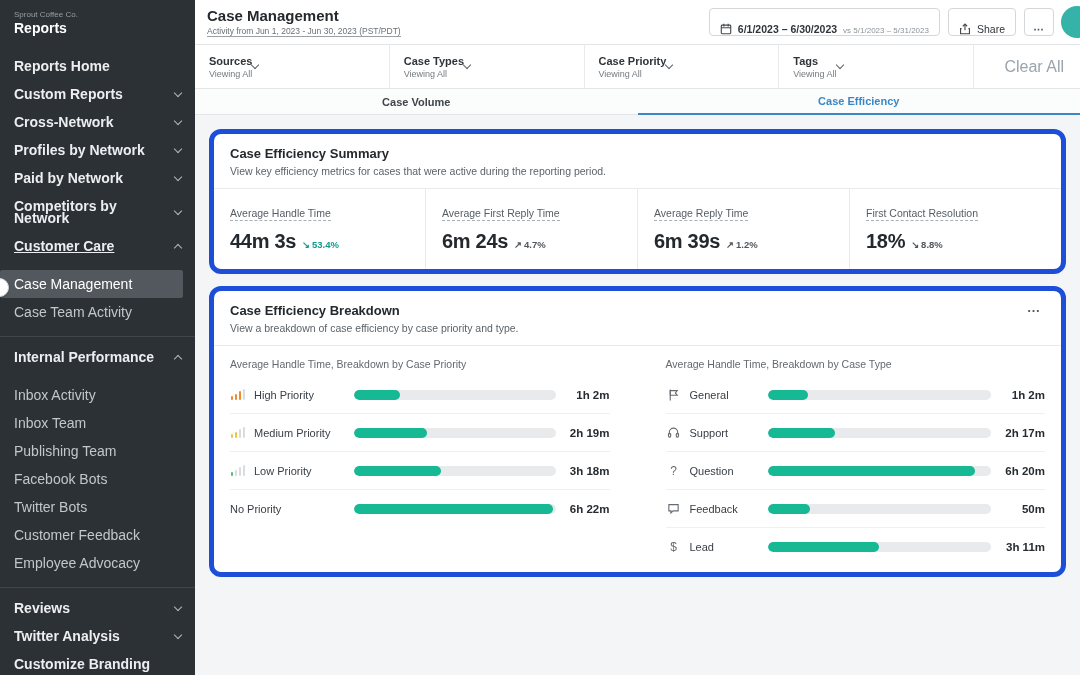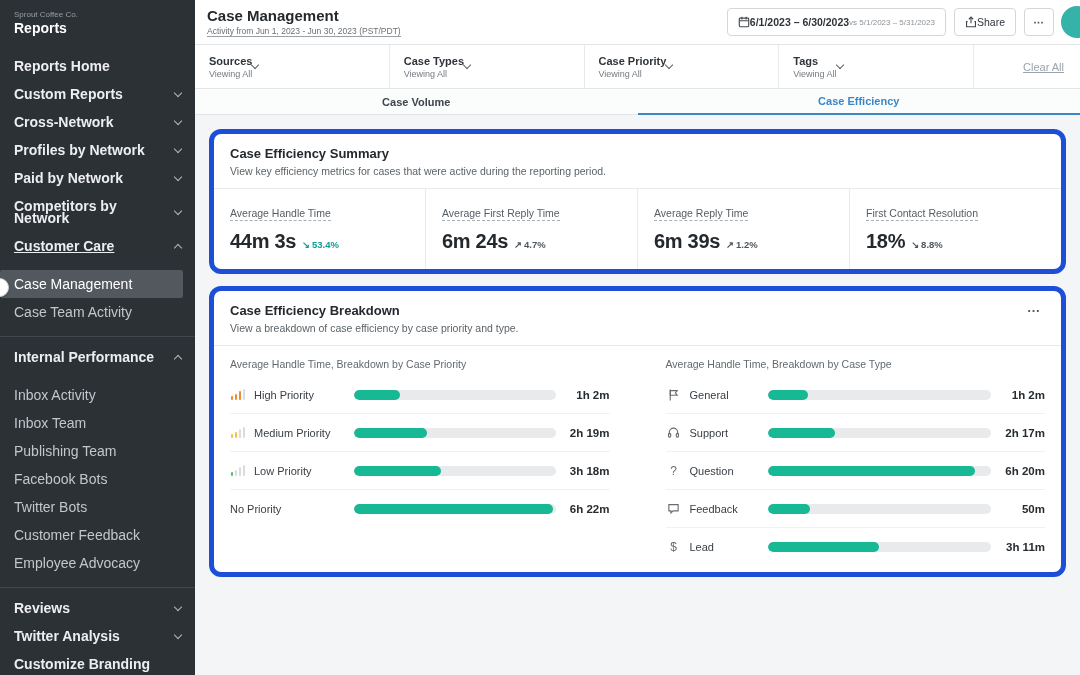--- a/index.html
+++ b/index.html
@@ -22,33 +22,33 @@
   .chev.up{transform:rotate(-135deg);margin-top:3px}
   .chev.dark{border-color:#5a6167}
 
   
   .main{flex:1;display:flex;flex-direction:column;min-width:0}
   .topbar{height:45px;background:#fff;border-bottom:1px solid #e3e5e7;display:flex;align-items:center;padding:0 26px 0 12px;gap:8px}
   .page-title{font-size:15px;font-weight:700;color:#24292e}
   .page-sub{font-size:8.5px;color:#697076;border-bottom:1px solid #9aa1a6;display:inline-block;margin-top:2px;width:fit-content}
   .title-block{display:flex;flex-direction:column}
   .top-actions{margin-left:auto;display:flex;align-items:center;gap:8px}
-  .btn{display:flex;align-items:center;gap:0;height:28px;padding:0 10px;border:1px solid #d3d7da;border-radius:4px;background:#fff;font-size:10.5px;cursor:pointer;color:#2e343a}
+  .btn{display:flex;align-items:flex-end;gap:6px;height:28px;padding:0 10px;border:1px solid #d3d7da;border-radius:4px;background:#fff;font-size:10.5px;cursor:pointer;color:#2e343a}
   .date-main{font-weight:700;font-size:10.5px}
   .date-cmp{font-size:8px;color:#8c9398}
   .btn-more{width:30px;justify-content:center;font-weight:700;letter-spacing:1px;color:#4c535a}
   .icon-svg{display:block}
 
   
   .filterbar{height:44px;background:#fff;border-bottom:1px solid #e3e5e7;display:flex}
   .filter{flex:1;border-right:1px solid #e8eaeb;padding:7px 14px;display:flex;align-items:center;cursor:pointer}
   .f-label{font-size:11px;font-weight:700;color:#2e343a}
   .f-value{font-size:9px;color:#747b80;margin-top:2px}
   .clear-cell{width:106px;display:flex;align-items:center;justify-content:flex-end;padding:0 16px}
-  .clear-link{font-size:11px;color:#9aa4ac;text-decoration:underline;cursor:pointer}
+  .clear-link{font-size:16px;color:#9aa4ac;cursor:pointer}
 
   
   .tabs{display:flex;height:26px;background:#fbfcfc}
   .tab{flex:1;display:flex;align-items:center;justify-content:center;font-size:11px;font-weight:700;color:#3e454b;border-bottom:1px solid #e3e5e7;cursor:pointer}
   .tab.active{color:#3a87c8;border-bottom:2px solid #3a87c8}
 
   
   .content{flex:1;padding:14px;overflow:hidden}
   .card{background:#fff;border:5px solid #1d4ed8;border-radius:12px}
   .card-head{padding:12px 16px 11px;border-bottom:1px solid #e8eaec;display:flex;align-items:flex-start}

